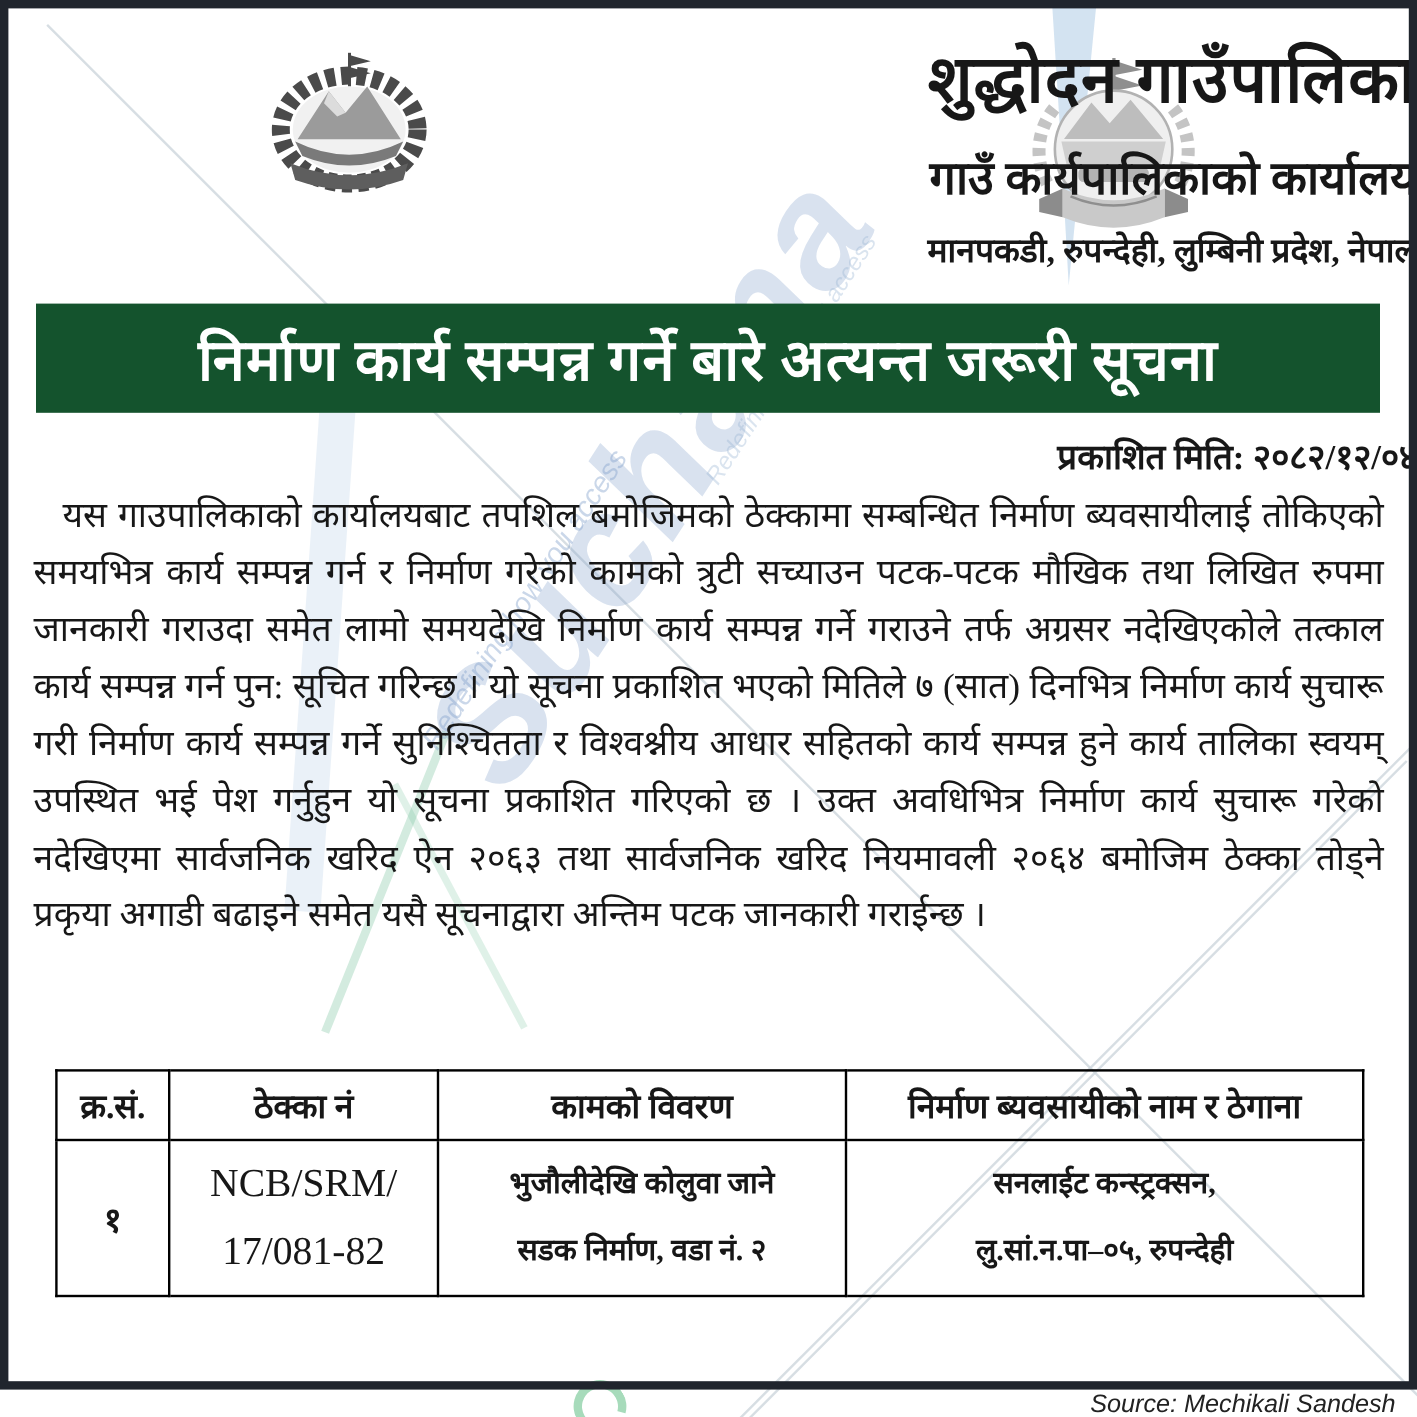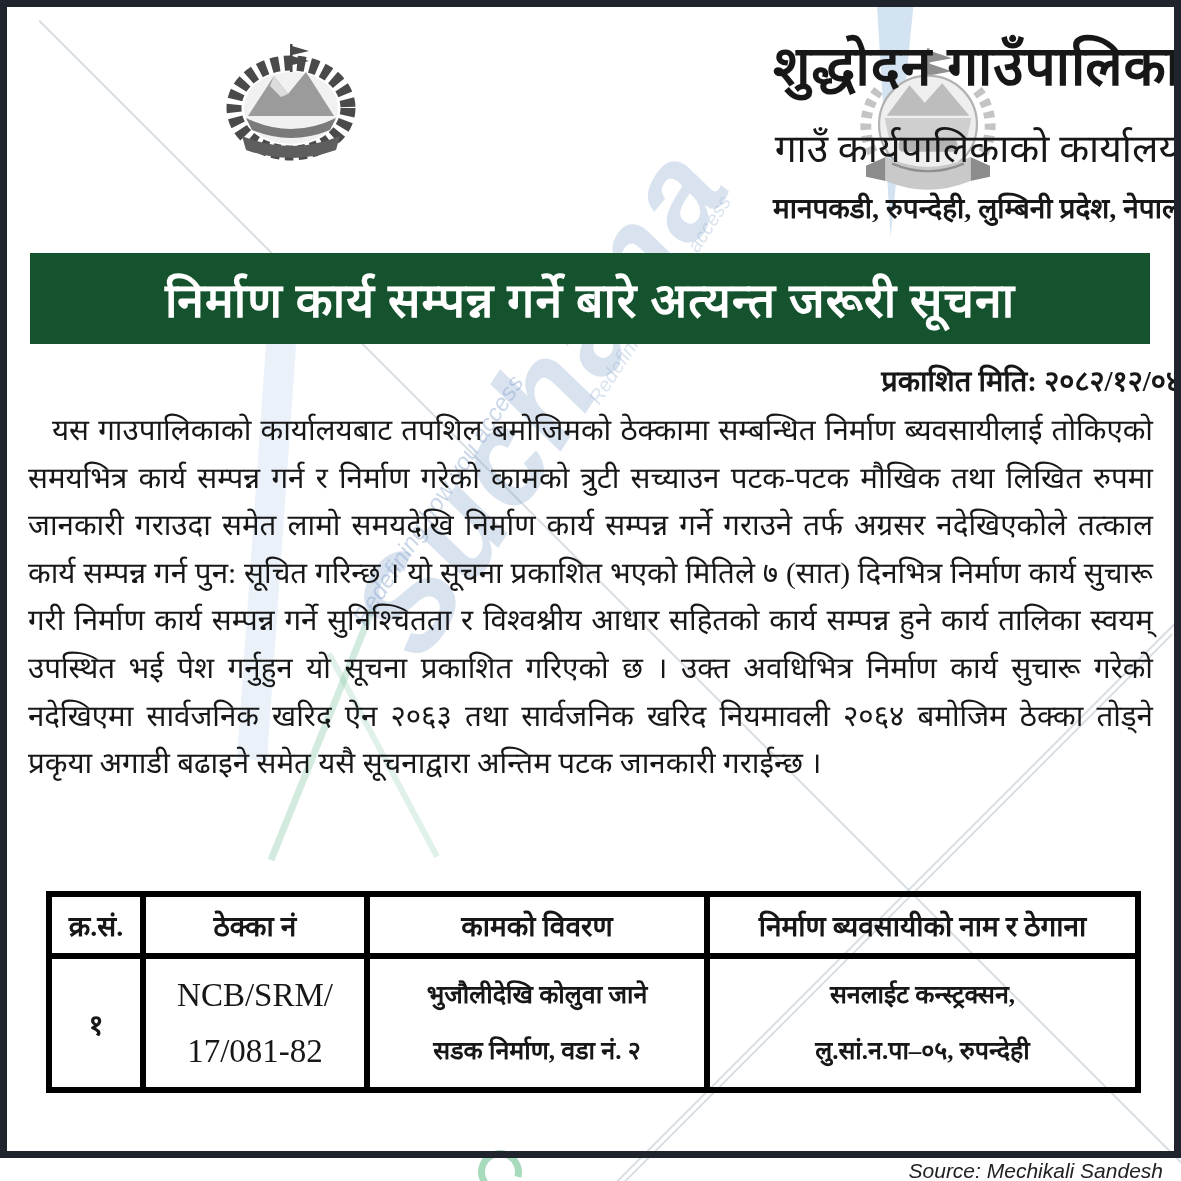--- a/index.html
+++ b/index.html
@@ -55,39 +55,39 @@
   .wm-lineA{left:40px;top:20px;width:1650px;transform:rotate(45deg);}
   .wm-lineB{left:1180px;top:620px;width:800px;transform:rotate(135deg);}
   .wm-lineC{left:620px;top:1185px;width:780px;transform:rotate(-45deg);}
   
   .content{position:absolute;left:0;top:0;width:1181px;height:1181px;z-index:2;}
   .abs{position:absolute;}
   .centered{left:0;right:0;text-align:right;}
   .emblem-left{left:226px;top:42px;width:130px;height:126px;}
   .emblem-right{left:846px;top:44px;width:164px;height:174px;}
   .title-main{top:26px;font-size:55px;font-weight:bold;letter-spacing:1px;}
-  .title-office{top:120px;font-size:39px;font-weight:normal;margin-left:32px;}
+  .title-office{top:120px;font-size:39px;font-weight:bold;margin-left:32px;}
   .title-address{top:188px;font-size:28px;font-weight:bold;}
   .banner{
     left:30px;right:31px;top:253px;height:91px;background:#14532d;
     display:flex;align-items:center;justify-content:center;
   }
   .banner-text{color:#ffffff;font-size:48px;font-weight:bold;letter-spacing:1px;white-space:nowrap;}
   .pub-date{top:360px;font-size:29px;font-weight:bold;}
   .body-text{
     left:28px;right:28px;top:407px;font-size:29.5px;line-height:47.6px;
     text-align:justify;text-indent:24px;
   }
   .tapasil{top:843px;font-size:31px;font-weight:bold;}
   table.notice{
     position:absolute;left:46px;top:891px;width:1089px;
     border-collapse:collapse;table-layout:fixed;
   }
   table.notice th,table.notice td{
-    border:6px solid #000000;text-align:center;vertical-align:middle;padding:0;
+    border:2px solid #000000;text-align:center;vertical-align:middle;padding:0;
   }
   table.notice th{height:56px;font-size:28px;font-weight:bold;}
   table.notice td{height:128px;}
   .col-sn{width:94px;} .col-contract{width:224px;} .col-work{width:340px;} .col-name{width:431px;}
   .cell-line{line-height:56px;font-size:25px;font-weight:bold;}
   .cell-serif{font-family:"Liberation Serif",serif;font-weight:normal;font-size:33px;line-height:56px;}
   .sn-cell{font-size:29px;font-weight:bold;}
   .signature{right:42px;top:1093px;font-size:32px;font-weight:bold;text-align:right;}
   .source{
     right:18px;top:1159px;font-family:"Liberation Sans",sans-serif;

